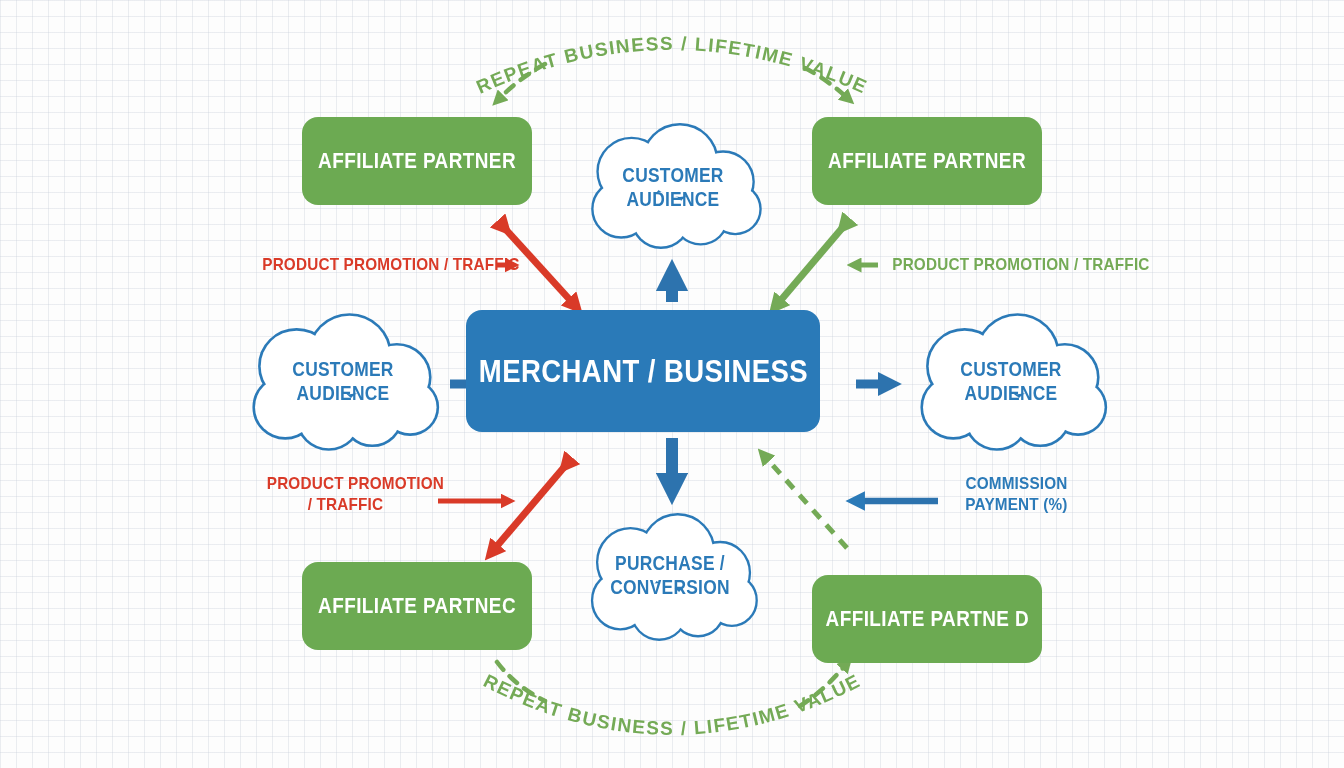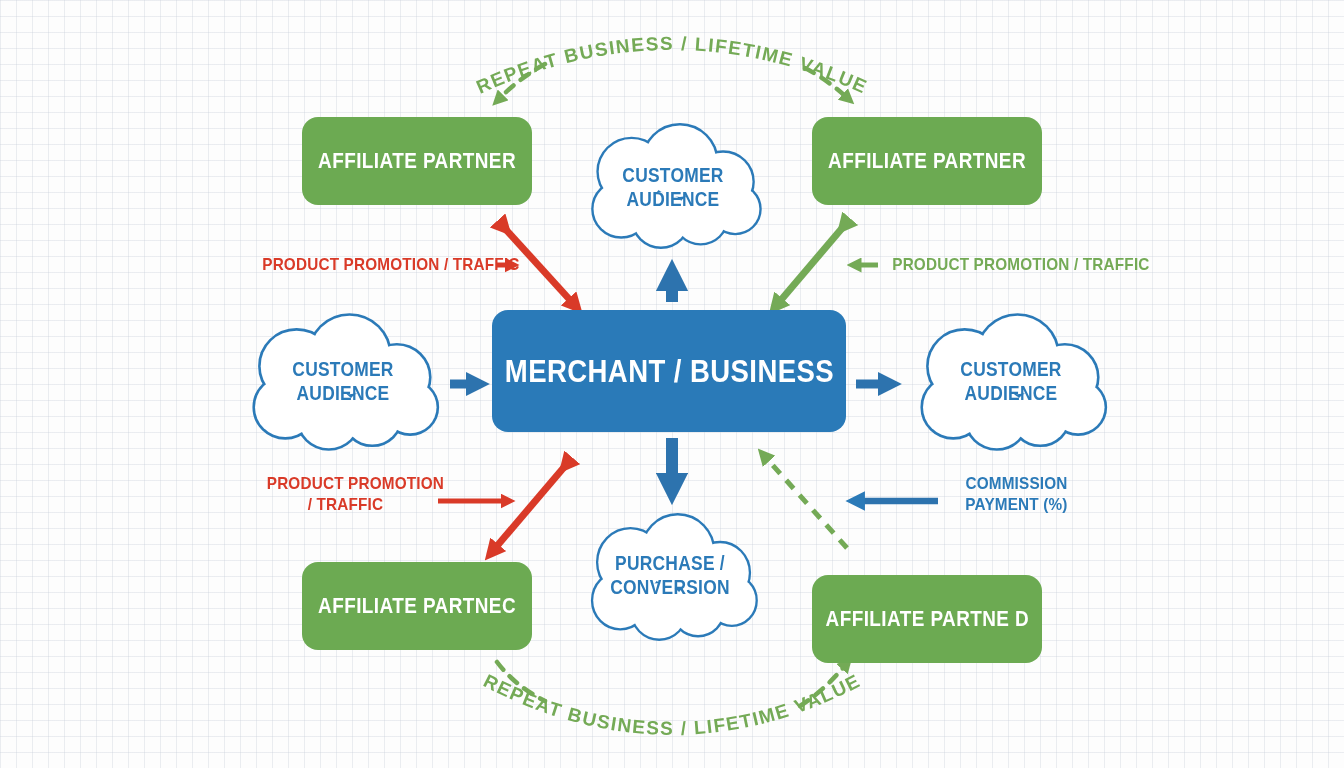--- a/index.html
+++ b/index.html
@@ -16,21 +16,21 @@
   }
 
   svg.layer { position:absolute; left:0; top:0; width:1344px; height:768px; }
 
   .node {
     position:absolute; display:flex; align-items:center; justify-content:center;
     border-radius:16px; color:#ffffff; font-weight:bold; text-align:center;
   }
   .node .cond { display:inline-block; transform:scaleX(0.86); white-space:nowrap; }
   .green-box { width:230px; height:88px; background:#6caa52; font-size:22px; letter-spacing:0.5px; }
-  .blue-box  { left:492px; top:310px; width:354px; height:122px; background:#2a7ab8; font-size:32px; letter-spacing:0.5px; }
+  .blue-box  { left:466px; top:310px; width:354px; height:122px; background:#2a7ab8; font-size:32px; letter-spacing:0.5px; }
 
   .cloud-text {
     position:absolute; width:170px; text-align:center; color:#2b7ab8;
     font-weight:bold; font-size:20px; line-height:1.2; letter-spacing:0.3px;
     transform:scaleX(0.87); white-space:nowrap;
   }
 
   .flow-label {
     position:absolute; text-align:center; font-weight:bold; font-size:17px;
     line-height:1.25; letter-spacing:0.2px; transform:scaleX(0.9); white-space:nowrap;

